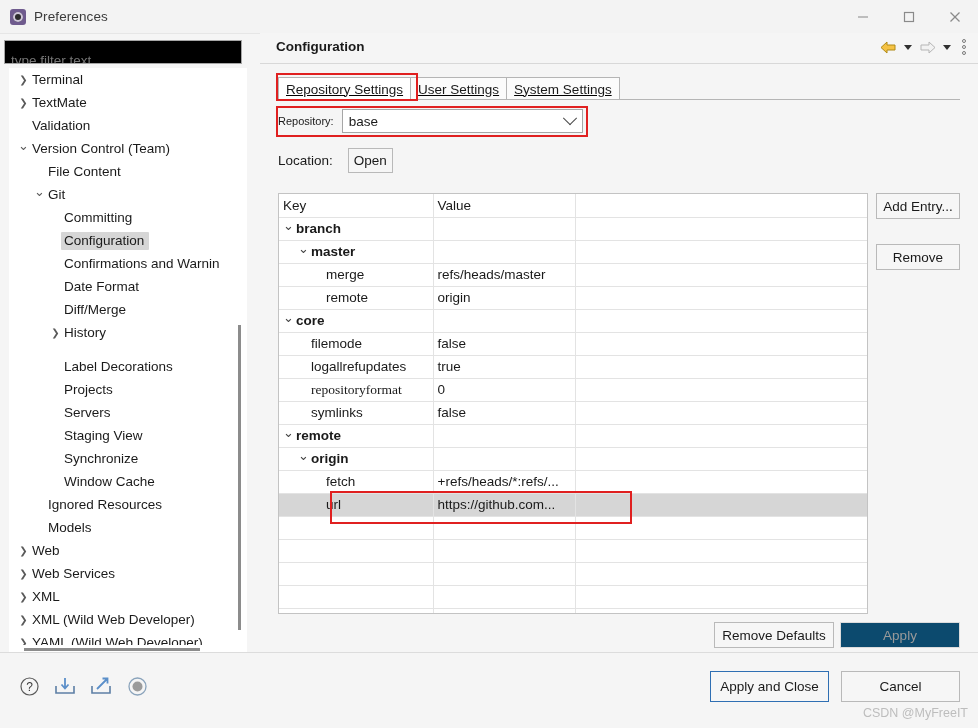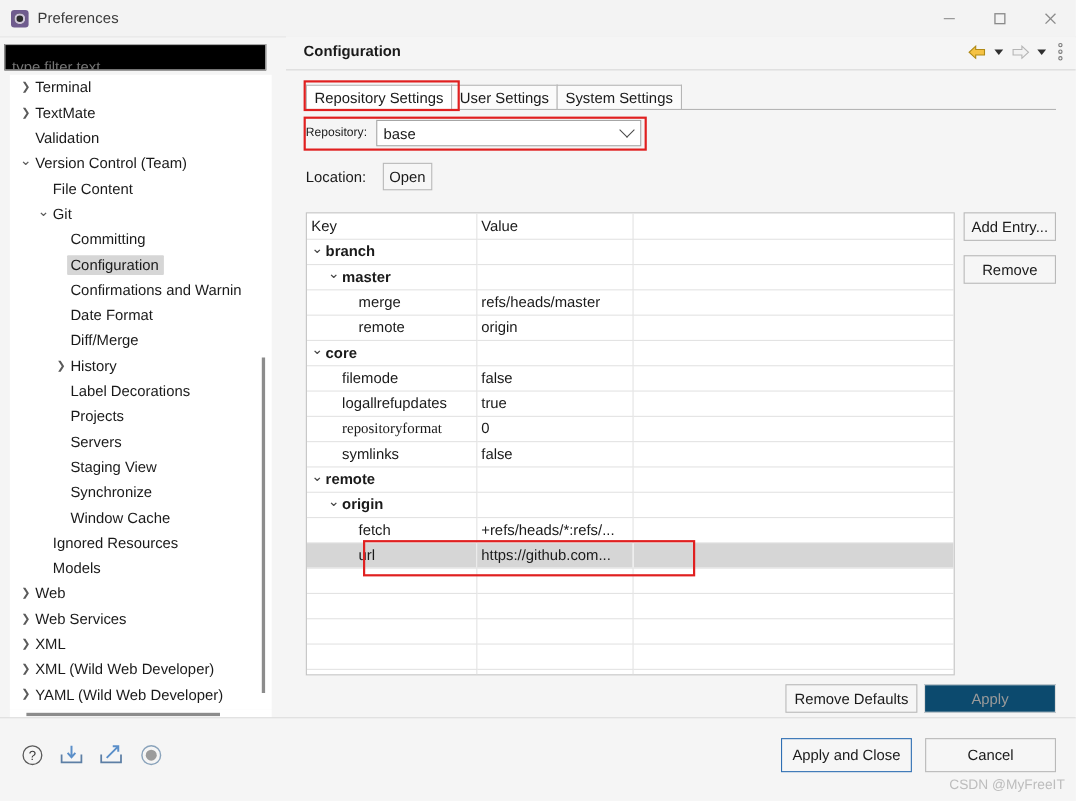--- a/index.html
+++ b/index.html
@@ -127,20 +127,21 @@
     border-top: 5px solid #303030;
   }
   .kebab { width: 16px; height: 22px; display: flex; flex-direction: column; align-items: center; justify-content: center; gap: 2px; }
   .kebab i { width: 4px; height: 4px; border-radius: 50%; border: 1px solid #7a7a7a; box-sizing: border-box; display: block; }
 
   
   .tabs {
     position: absolute; left: 18px; top: 43px;
     display: flex; align-items: flex-end;
     height: 24px;
+    text-decoration: underline;
   }
   .tab {
     height: 23px; box-sizing: border-box;
     padding: 0 7px;
     font-size: 13.5px; color: #1a1a1a;
     border: 1px solid #b5b5b5;
     border-bottom: none;
     background: #fbfbfb;
     display: flex; align-items: center;
     margin-right: -1px;
@@ -215,21 +216,21 @@
     white-space: nowrap; overflow: hidden;
     vertical-align: middle;
   }
   .tbl th { border-bottom: 1px solid #e3e3e3; }
   .tbl tr.sel td { background: #d6d6d6; }
   .kcell { display: flex; align-items: center; }
   .kcell .tw { width: 13px; flex: none; color: #444; font-size: 10px; }
   .kcell .kt.bold { font-weight: bold; }
 
   .side-btns { position: absolute; left: 616px; top: 160px; }
-  .btn-side { width: 84px; height: 26px; margin-bottom: 13px; }
+  .btn-side { width: 84px; height: 26px; margin-bottom: 25px; }
 
   
   .page-bottom {
     position: absolute; left: 0; top: 586px; width: 718px; height: 32px;
     display: flex; justify-content: flex-end; align-items: center;
     padding-right: 18px; box-sizing: border-box; gap: 6px;
   }
   .btn-restore { width: 120px; height: 26px; }
   .btn-apply { width: 120px; height: 26px; color: #9a9a9a; background: #0c4a6e; border-color: #dcdcdc; }
 
@@ -339,21 +340,21 @@
           <span class="label-box">Date Format</span>
         </div>
         <div class="tree-row" style="padding-left: 38px;">
           <span class="twisty"></span>
           <span class="label-box">Diff/Merge</span>
         </div>
         <div class="tree-row" style="padding-left: 38px;">
           <span class="twisty">❯</span>
           <span class="label-box">History</span>
         </div>
-        <div class="tree-row" style="padding-left: 38px;">
+        <div class="tree-row" style="padding-left: 38px; margin-top: 11px;">
           <span class="twisty"></span>
           <span class="label-box">Label Decorations</span>
         </div>
         <div class="tree-row" style="padding-left: 38px;">
           <span class="twisty"></span>
           <span class="label-box">Projects</span>
         </div>
         <div class="tree-row" style="padding-left: 38px;">
           <span class="twisty"></span>
           <span class="label-box">Servers</span>

